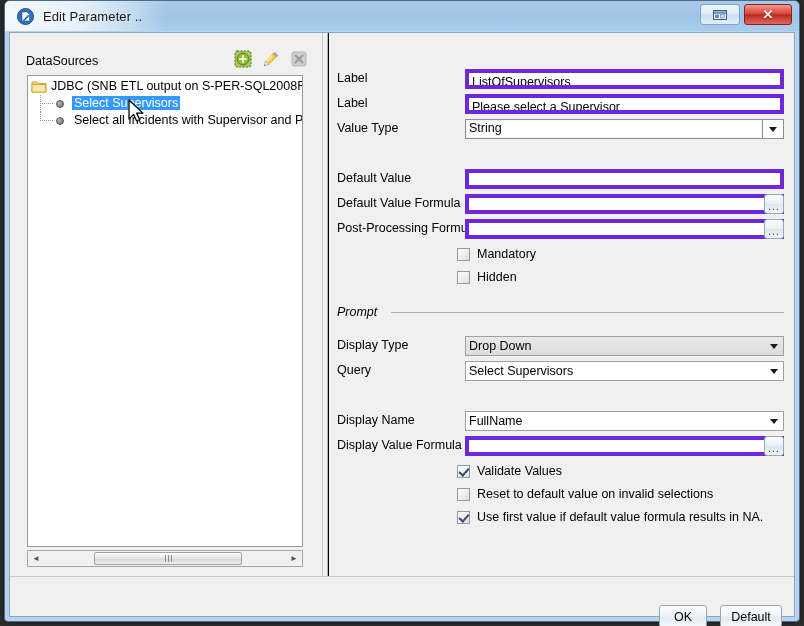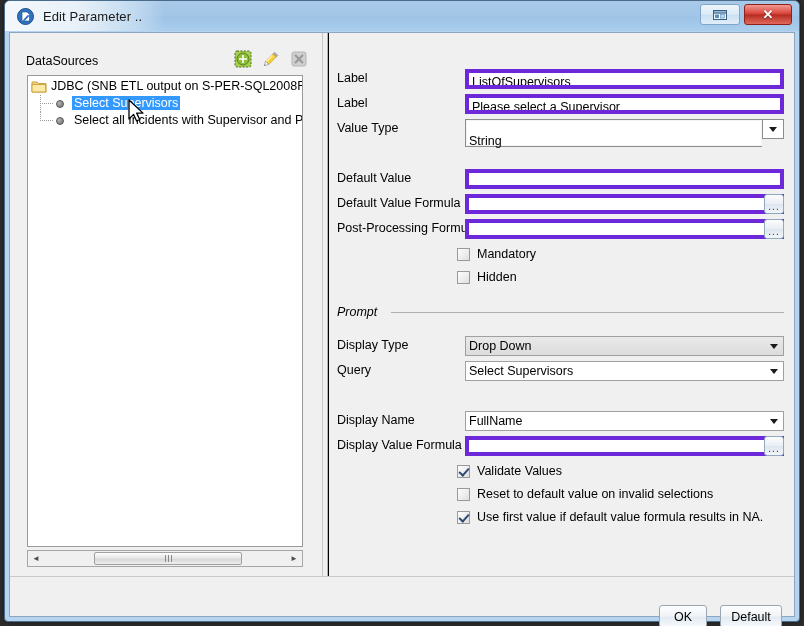--- a/index.html
+++ b/index.html
@@ -138,21 +138,21 @@
     background: linear-gradient(to bottom,#fbfcfd,#eaeff5 48%,#dde5ee 52%,#f2f6fa);
     border: 1px solid #8faabd; border-radius: 3px;
     font-size: 10px; color: #333; display:flex; align-items:flex-end; justify-content:center;
     letter-spacing: 1px; padding-bottom: 1px;
   }
 
   
   .combo-split { width: 100%; height: 20px; display: flex; }
   .combo-split .cs-text {
     flex: 1; background: #fff; border: 1px solid #8d8d8d; border-right: none;
-    font-size: 12.5px; padding: 13px 3px; line-height: 17px; color: #000;
+    font-size: 12.5px; padding: 0 3px; line-height: 17px; color: #000;
     box-shadow: inset 0 0 0 1px #f4f4f4;
   }
   .combo-split .cs-btn {
     width: 22px; background: #fff; border: 1px solid #8d8d8d;
     display: flex; align-items: center; justify-content: center;
   }
   
   .combo-flat {
     width:100%; height: 20px; background: #fff; border: 1px solid #a0a0a0;
     font-size: 12.5px; color:#000; padding: 1px 20px 1px 3px; line-height: 17px;

